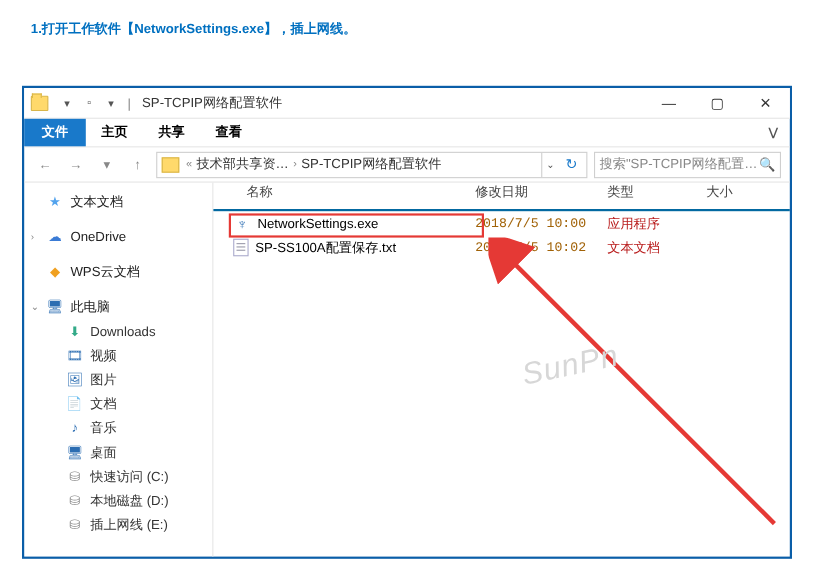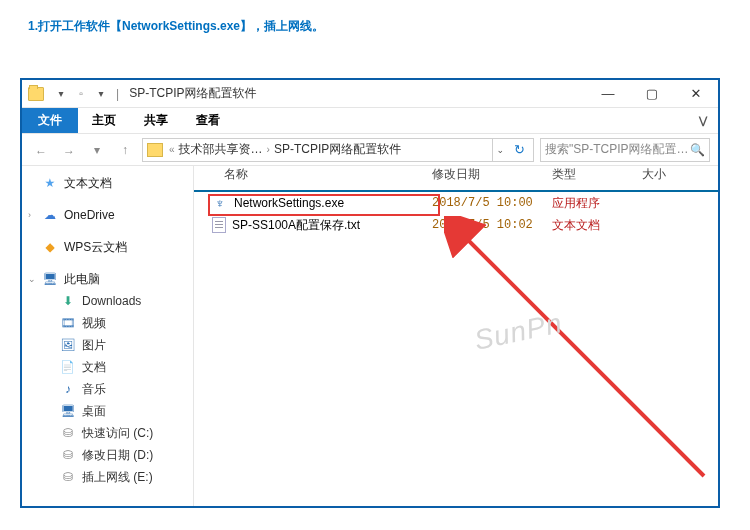--- a/index.html
+++ b/index.html
@@ -166,21 +166,21 @@
       <div class="side-item child">
           <span class="ico desk">🖥</span>
           <span>桌面</span>
         </div>
       <div class="side-item child">
           <span class="ico drive">⛁</span>
           <span>快速访问 (C:)</span>
         </div>
       <div class="side-item child">
           <span class="ico drive">⛁</span>
-          <span>修改日期 (D:)</span>
+          <span>本地磁盘 (D:)</span>
         </div>
       <div class="side-item child">
           <span class="ico drive">⛁</span>
           <span>插上网线 (E:)</span>
         </div>
     </div>
 
     <div class="filepane">
       <div class="columns">
         <div class="col name"><span style="padding-left:22px">名称</span></div>

